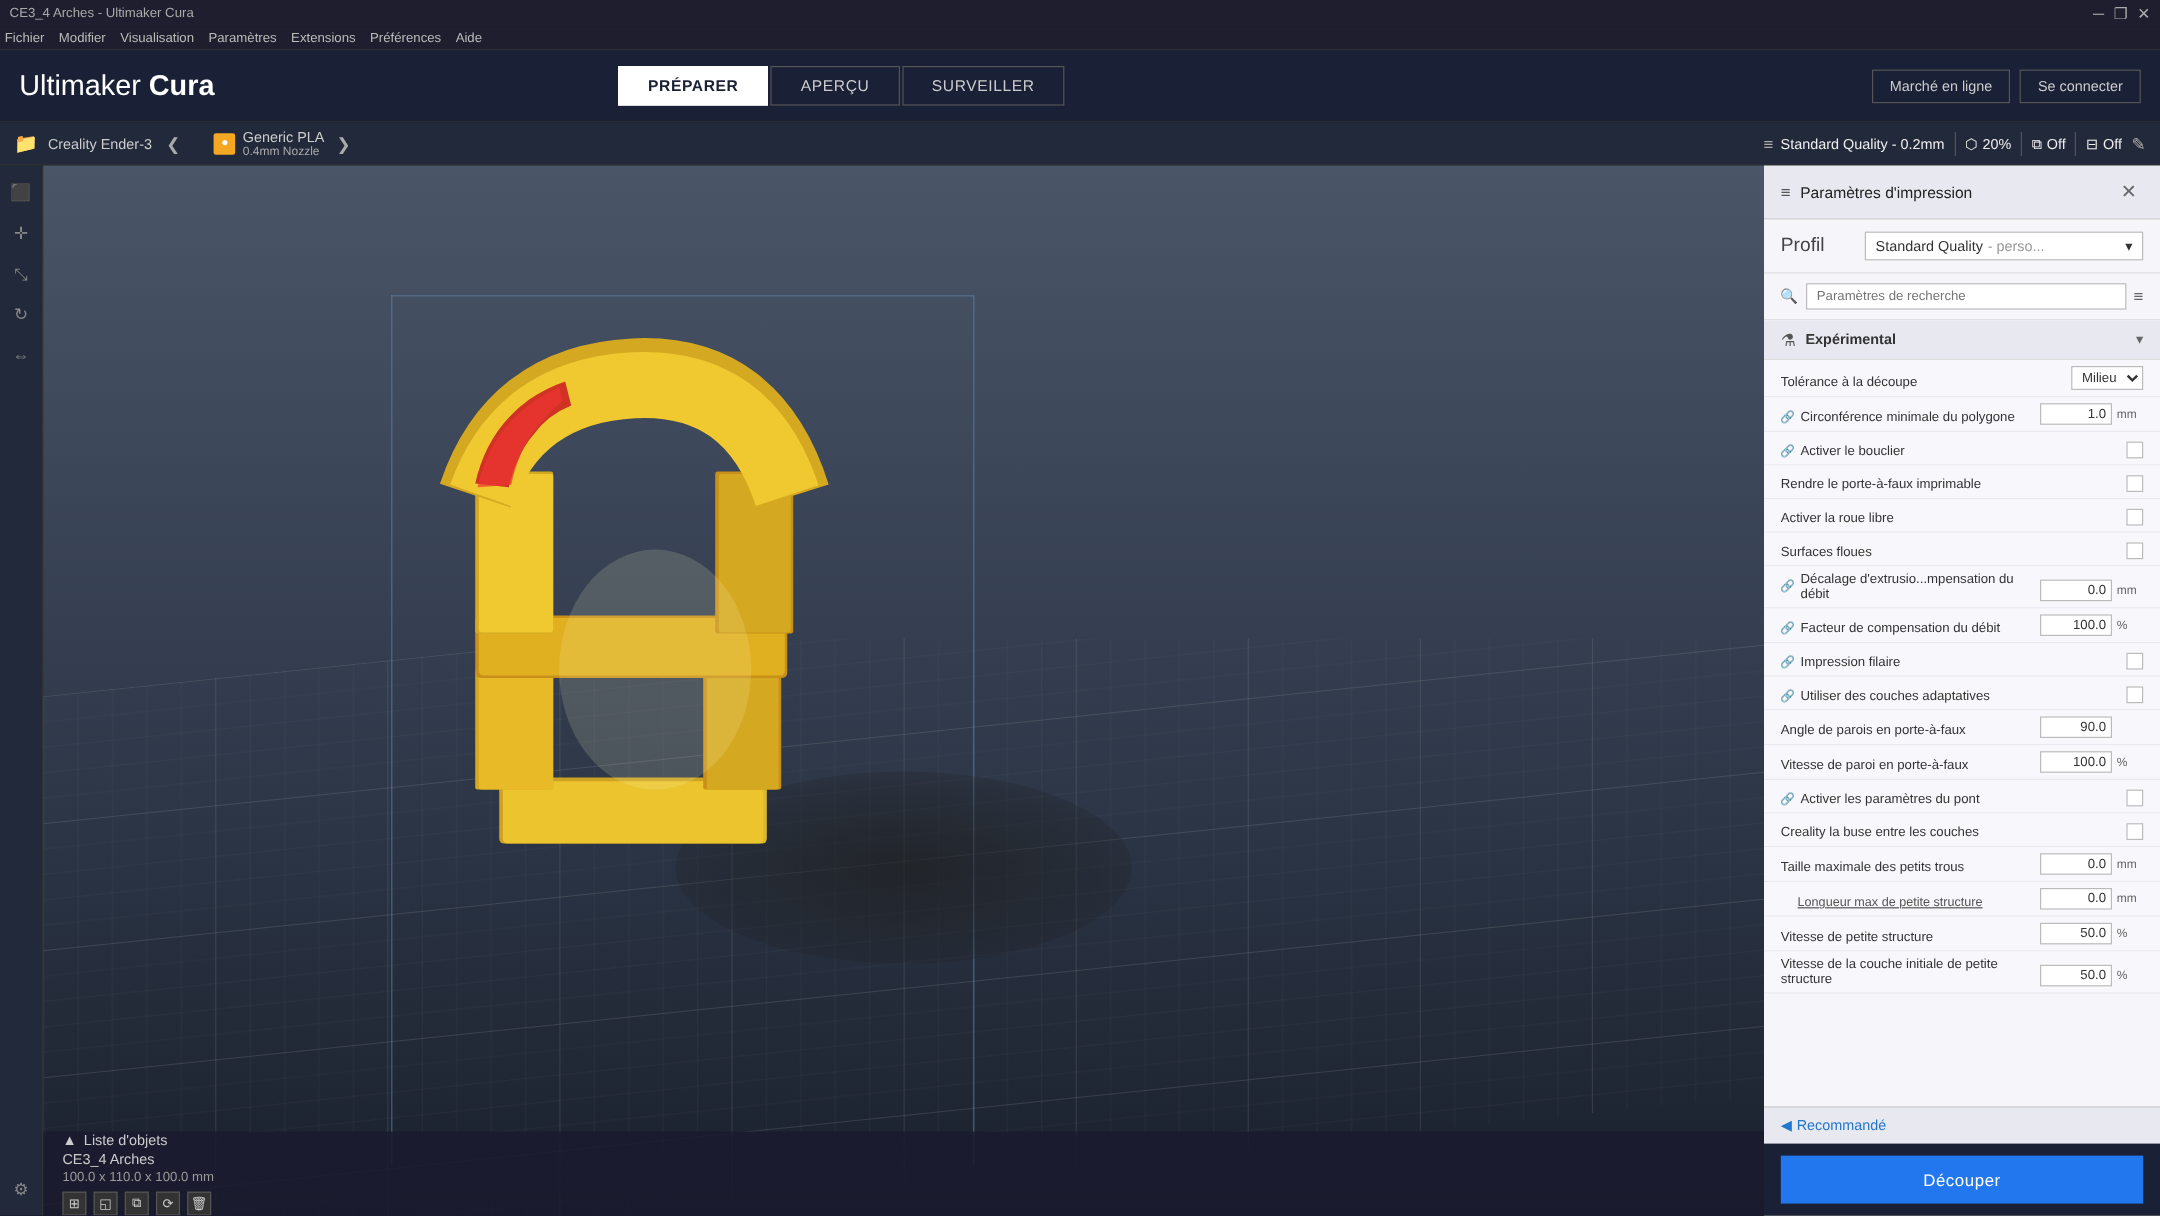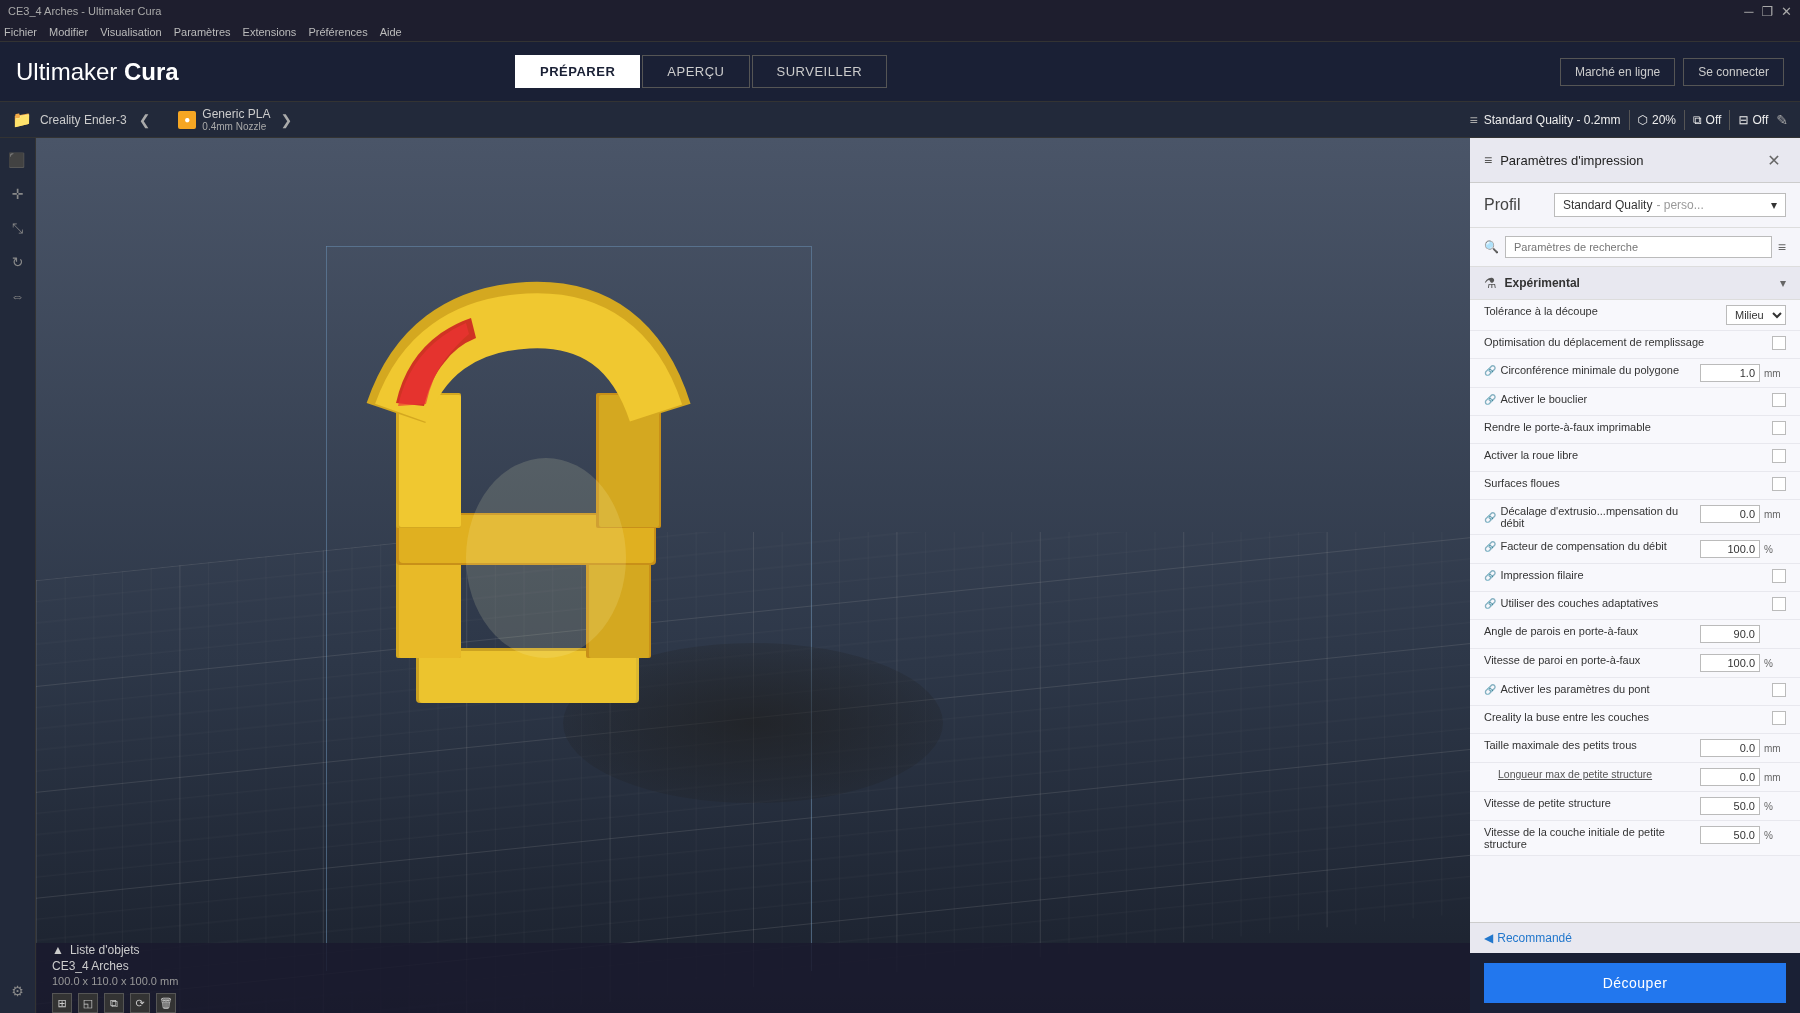--- a/index.html
+++ b/index.html
@@ -263,21 +263,21 @@
     }
     .section-header-left { display: flex; align-items: center; gap: 8px; }
     .section-icon { font-size: 14px; color: #555; }
     .section-title { font-size: 12px; font-weight: 600; color: #333; }
     .section-chevron { font-size: 12px; color: #666; }
 
     
     .setting-row {
       padding: 5px 14px;
       display: flex;
-      align-items: flex-start;
+      align-items: flex-end;
       justify-content: space-between;
       border-bottom: 1px solid #e8e8ee;
       background: #f8f8fc;
       min-height: 28px;
     }
     .setting-label { font-size: 11px; color: #333; flex: 1; display: flex; align-items: center; gap: 4px; }
     .setting-label .link-icon { font-size: 10px; color: #888; cursor: pointer; }
     .setting-value {
       display: flex;
       align-items: center;
@@ -577,28 +577,20 @@
         <div class="setting-label">
           <span>Tolérance à la découpe</span>
         </div>
         <div class="setting-value">
           <select class="setting-dropdown">
             <option>Milieu</option>
           </select>
         </div>
       </div>
 
-      <div class="setting-row">
-        <div class="setting-label">
-          <span>Optimisation du déplacement de remplissage</span>
-        </div>
-        <div class="setting-value">
-          <div class="setting-checkbox"></div>
-        </div>
-      </div>
 
       <div class="setting-row">
         <div class="setting-label">
           <span class="link-icon">🔗</span>
           <span>Circonférence minimale du polygone</span>
         </div>
         <div class="setting-value">
           <input class="setting-input" type="text" value="1.0" style="">
           <span class="setting-unit">mm</span>
         </div>

